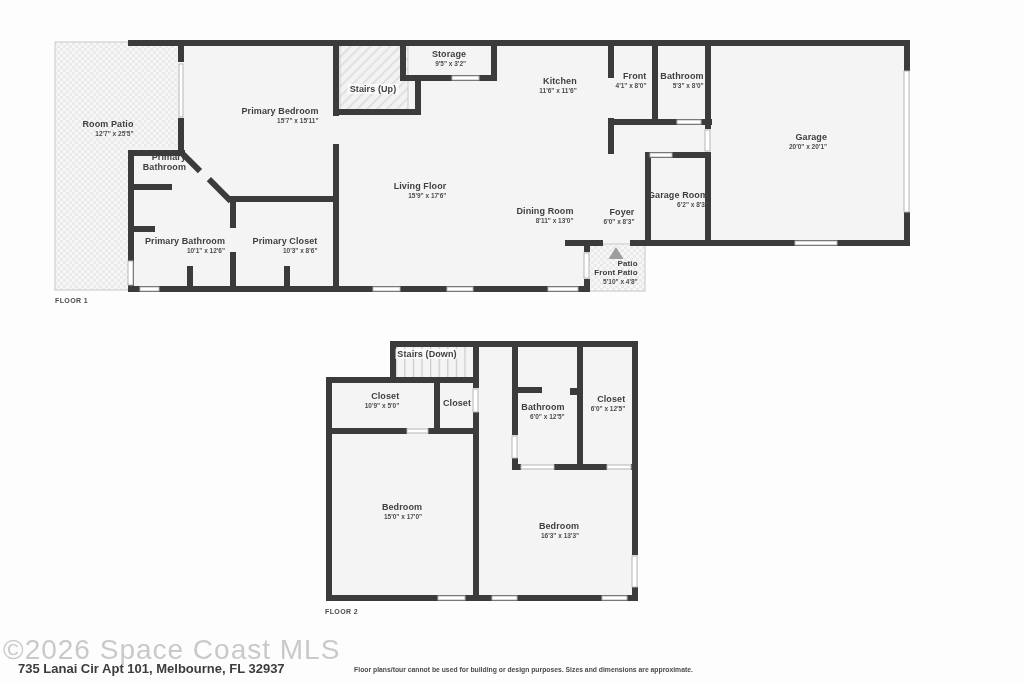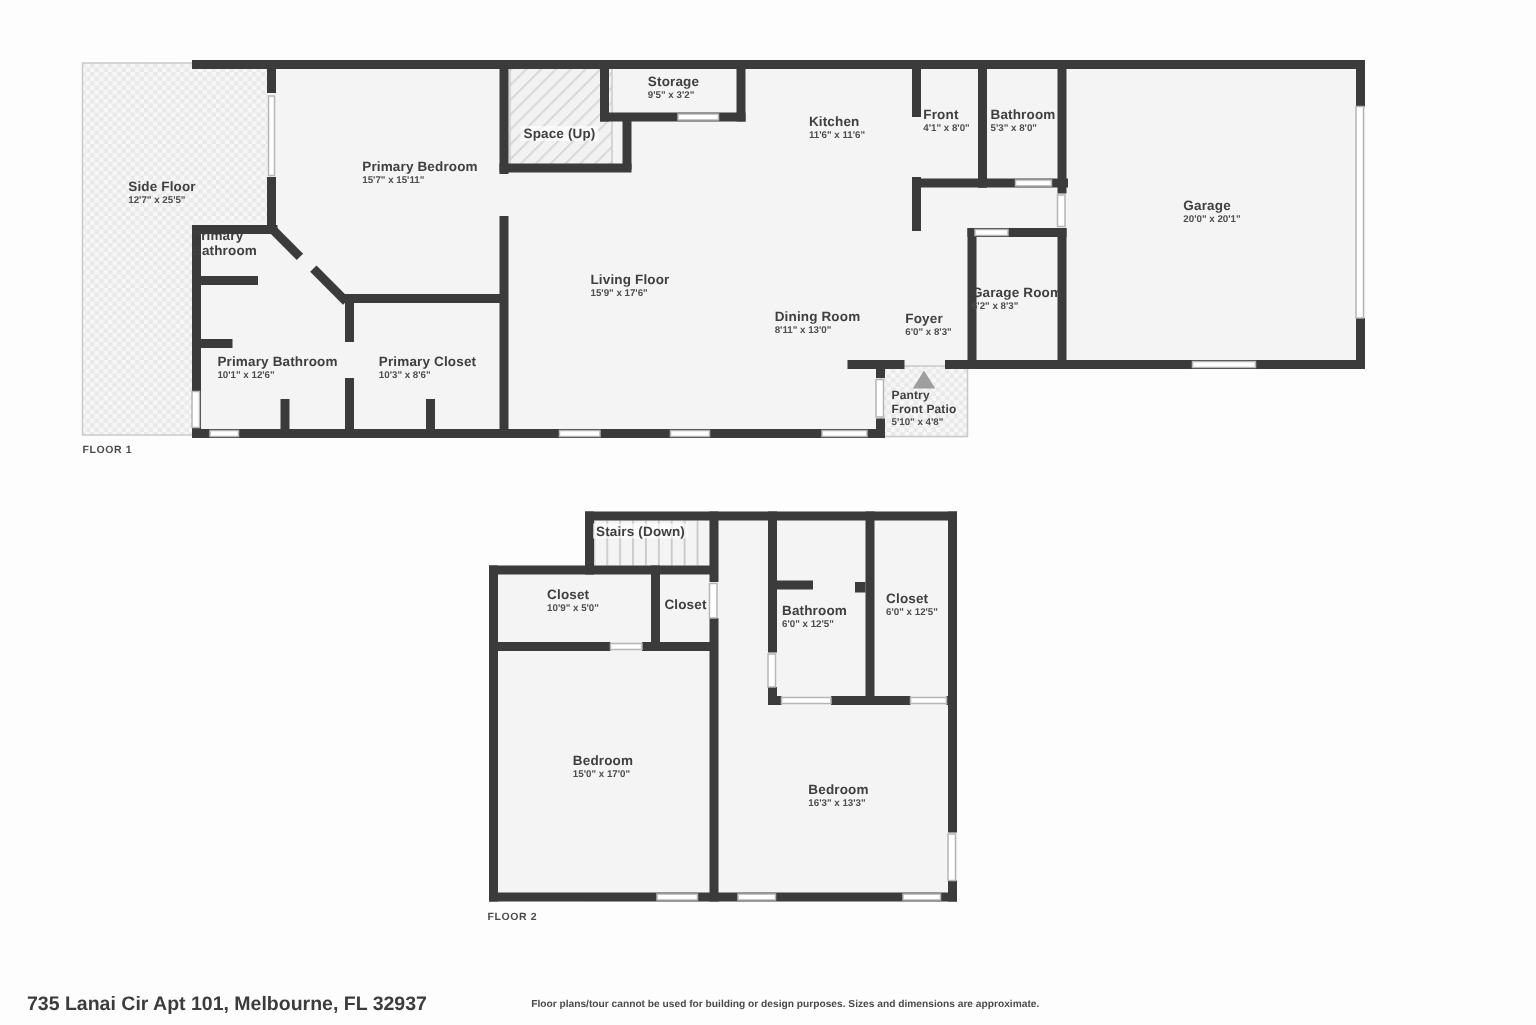--- a/index.html
+++ b/index.html
@@ -1,21 +1,21 @@
 <!DOCTYPE html>
 <html><head>
 <meta charset="utf-8">
 <style>
   html,body{margin:0;padding:0;background:#fdfdfd;}
   .canvas{position:relative;width:1024px;height:683px;background:#fdfdfd;overflow:hidden;
           font-family:"Liberation Sans",sans-serif;}
   .drawing{position:absolute;left:0;top:0;width:1024px;height:683px;}
   .wall{fill:#3b3b3b;}
   .sill{fill:#ffffff;stroke:#b5b5b5;stroke-width:1;}
-  .room{position:absolute;transform:translateX(-50%);text-align:left;white-space:nowrap;}
+  .room{position:absolute;transform:translateX(-50%);text-align:right;white-space:nowrap;}
   .room .rn{display:block;font-weight:700;font-size:9px;line-height:10px;color:#3f3f3f;letter-spacing:.1px;}
   .room .rd{display:block;font-weight:700;font-size:6.5px;line-height:9px;color:#4d4d4d;}
   .room .rd:empty{display:none;}
   .wrap2{white-space:normal;width:58px;}
   .onpattern .rn{background:rgba(255,255,255,.65);padding:0 2px;}
   .floor-tag{position:absolute;font-weight:700;font-size:7px;letter-spacing:.4px;color:#4a4a4a;}
   .watermark{position:absolute;left:3px;top:634px;font-size:28px;color:#c9c9c9;letter-spacing:1px;
              text-shadow:0 1px 0 #ffffff;}
   .address{position:absolute;left:18px;top:661px;font-weight:700;font-size:13px;color:#3c3c3c;}
   .disclaimer{position:absolute;left:300px;top:666px;width:447px;text-align:center;
@@ -144,32 +144,32 @@
         <rect x="407" y="429" width="21" height="4"></rect>
         <rect x="473" y="389" width="5" height="23"></rect>
         <rect x="512" y="436" width="5" height="22"></rect>
         <rect x="521" y="465" width="33" height="4"></rect>
         <rect x="607" y="465" width="24" height="4"></rect>
       </g>
     </svg>
   </div>
 
   <div class="room" style="left:108px;top:119px">
-    <span class="rn">Side Floor</span>
+    <span class="rn">Room Patio</span>
     <span class="rd">12'7" x 25'5"</span>
   </div>
   <div class="room" style="left:280px;top:106px">
     <span class="rn">Primary Bedroom</span>
     <span class="rd">15'7" x 15'11"</span>
   </div>
   <div class="room" style="left:157px;top:152px">
     <span class="rn wrap2">Primary Bathroom</span>
   </div>
   <div class="room onpattern" style="left:373px;top:84px">
-    <span class="rn">Space (Up)</span>
+    <span class="rn">Stairs (Up)</span>
   </div>
   <div class="room" style="left:449px;top:49px">
     <span class="rn">Storage</span>
     <span class="rd">9'5" x 3'2"</span>
   </div>
   <div class="room" style="left:558px;top:76px">
     <span class="rn">Kitchen</span>
     <span class="rd">11'6" x 11'6"</span>
   </div>
   <div class="room" style="left:631px;top:71px">
@@ -202,21 +202,21 @@
   </div>
   <div class="room" style="left:185px;top:236px">
     <span class="rn">Primary Bathroom</span>
     <span class="rd">10'1" x 12'6"</span>
   </div>
   <div class="room" style="left:285px;top:236px">
     <span class="rn">Primary Closet</span>
     <span class="rd">10'3" x 8'6"</span>
   </div>
   <div class="room" style="left:616px;top:259px">
-    <span class="rn" style="font-size:8px;line-height:9px">Pantry</span>
+    <span class="rn" style="font-size:8px;line-height:9px">Patio</span>
     <span class="rn" style="font-size:8px;line-height:9px">Front Patio</span>
     <span class="rd">5'10" x 4'8"</span>
   </div>
 
   <div class="room onpattern" style="left:427px;top:349px">
     <span class="rn">Stairs (Down)</span>
   </div>
   <div class="room" style="left:382px;top:391px">
     <span class="rn">Closet</span>
     <span class="rd">10'9" x 5'0"</span>
@@ -237,16 +237,17 @@
     <span class="rd">15'0" x 17'0"</span>
   </div>
   <div class="room" style="left:559px;top:521px">
     <span class="rn">Bedroom</span>
     <span class="rd">16'3" x 13'3"</span>
   </div>
 
   <div class="floor-tag" style="left:55px;top:297px">FLOOR 1</div>
   <div class="floor-tag" style="left:325px;top:608px">FLOOR 2</div>
 
+  <div class="watermark">©2026 Space Coast MLS</div>
   <div class="address">735 Lanai Cir Apt 101, Melbourne, FL 32937</div>
   <div class="disclaimer">Floor plans/tour cannot be used for building or design purposes. Sizes and dimensions are approximate.</div>
 
 </div>
 
 </body></html>

